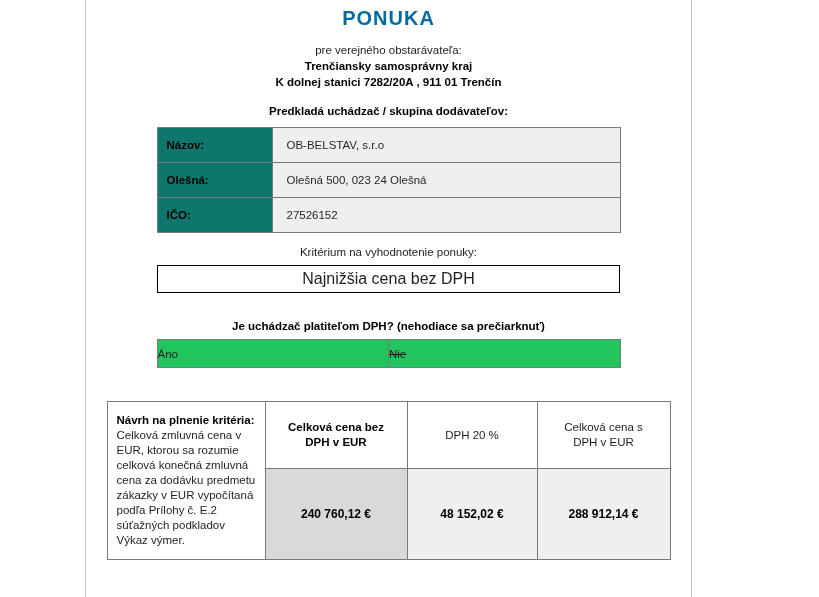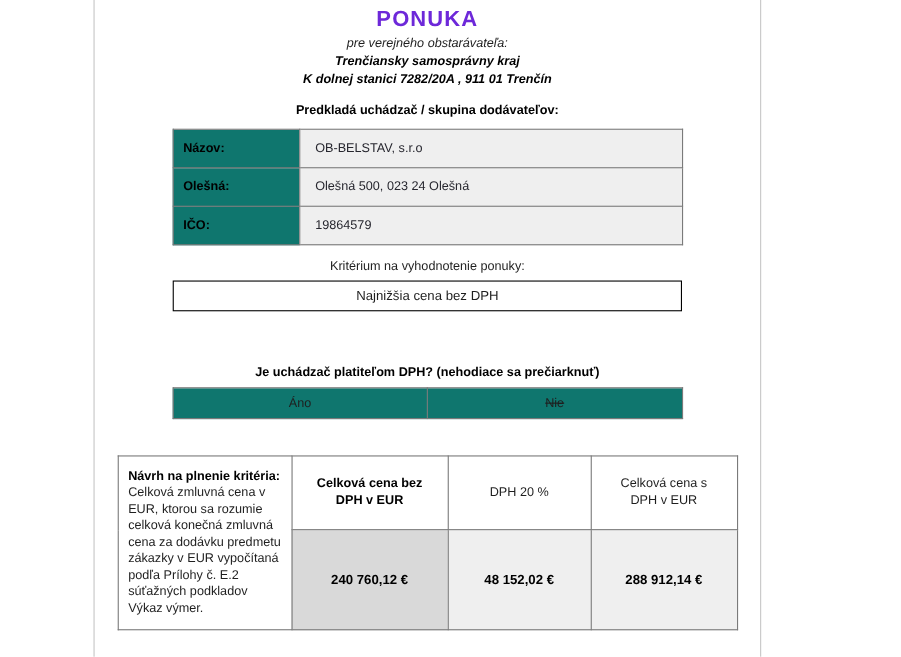--- a/index.html
+++ b/index.html
@@ -23,31 +23,31 @@
     border-left: 1px solid #c6c6c6;
     border-right: 1px solid #c6c6c6;
     overflow: hidden;
     text-align: center;
   }
   .doc-title {
     margin: 6px 0 0 0;
     font-size: 20px;
     line-height: 24px;
     font-weight: bold;
-    color: #6d28d9;
+    color: #0369a1;
     letter-spacing: 1px;
   }
   .line {
     margin: 0;
     font-size: 11.5px;
     line-height: 16px;
   }
   .bold { font-weight: bold; color: #000; }
   .intro-block { margin-top: 12px; }
-  .authority-block { margin-top: 2px; font-style: italic; }
+  .authority-block { margin-top: 12px; }
   .section-heading { margin-top: 13px; }
 
   table {
     border-collapse: collapse;
     margin: 0 auto;
     width: 464px;
     table-layout: fixed;
     font-size: 11.5px;
   }
   table, .criterion-box { border: 1.5px solid #000; }
@@ -72,31 +72,31 @@
 
   .criterion-heading { margin-top: 11px; }
   .criterion-box {
     width: 461px;
     height: 26px;
     margin: 5px auto 0 auto;
     background: #ffffff;
     display: flex;
     align-items: center;
     justify-content: center;
-    font-size: 12px;
-  }
-
-  .vat-question { margin-top: 48px; }
+    font-size: 16px;
+  }
+
+  .vat-question { margin-top: 25px; }
   .vat-table { margin-top: 5px; }
   .vat-table td {
     height: 27px;
     width: 50%;
-    background: #0f766e;
+    background: #22c55e;
     vertical-align: middle;
-    text-align: center;
+    text-align: left;
   }
   .struck-option { text-decoration: line-through; }
 
   .pricing-table { margin-top: 33px; }
   .pricing-table .desc {
     width: 142px;
     background: #ffffff;
     text-align: left;
     vertical-align: top;
     padding: 11px 6px 0 9px;
@@ -147,21 +147,21 @@
       <tr>
         <td class="lbl">Názov:</td>
         <td class="val">OB-BELSTAV, s.r.o</td>
       </tr>
       <tr>
         <td class="lbl">Olešná:</td>
         <td class="val">Olešná 500, 023 24 Olešná</td>
       </tr>
       <tr>
         <td class="lbl">IČO:</td>
-        <td class="val">19864579</td>
+        <td class="val">27526152</td>
       </tr>
     </tbody>
   </table>
 
   <p class="line criterion-heading">Kritérium na vyhodnotenie ponuky:</p>
 
   <div class="criterion-box">
     <span>Najnižšia cena bez DPH</span>
   </div>
 

